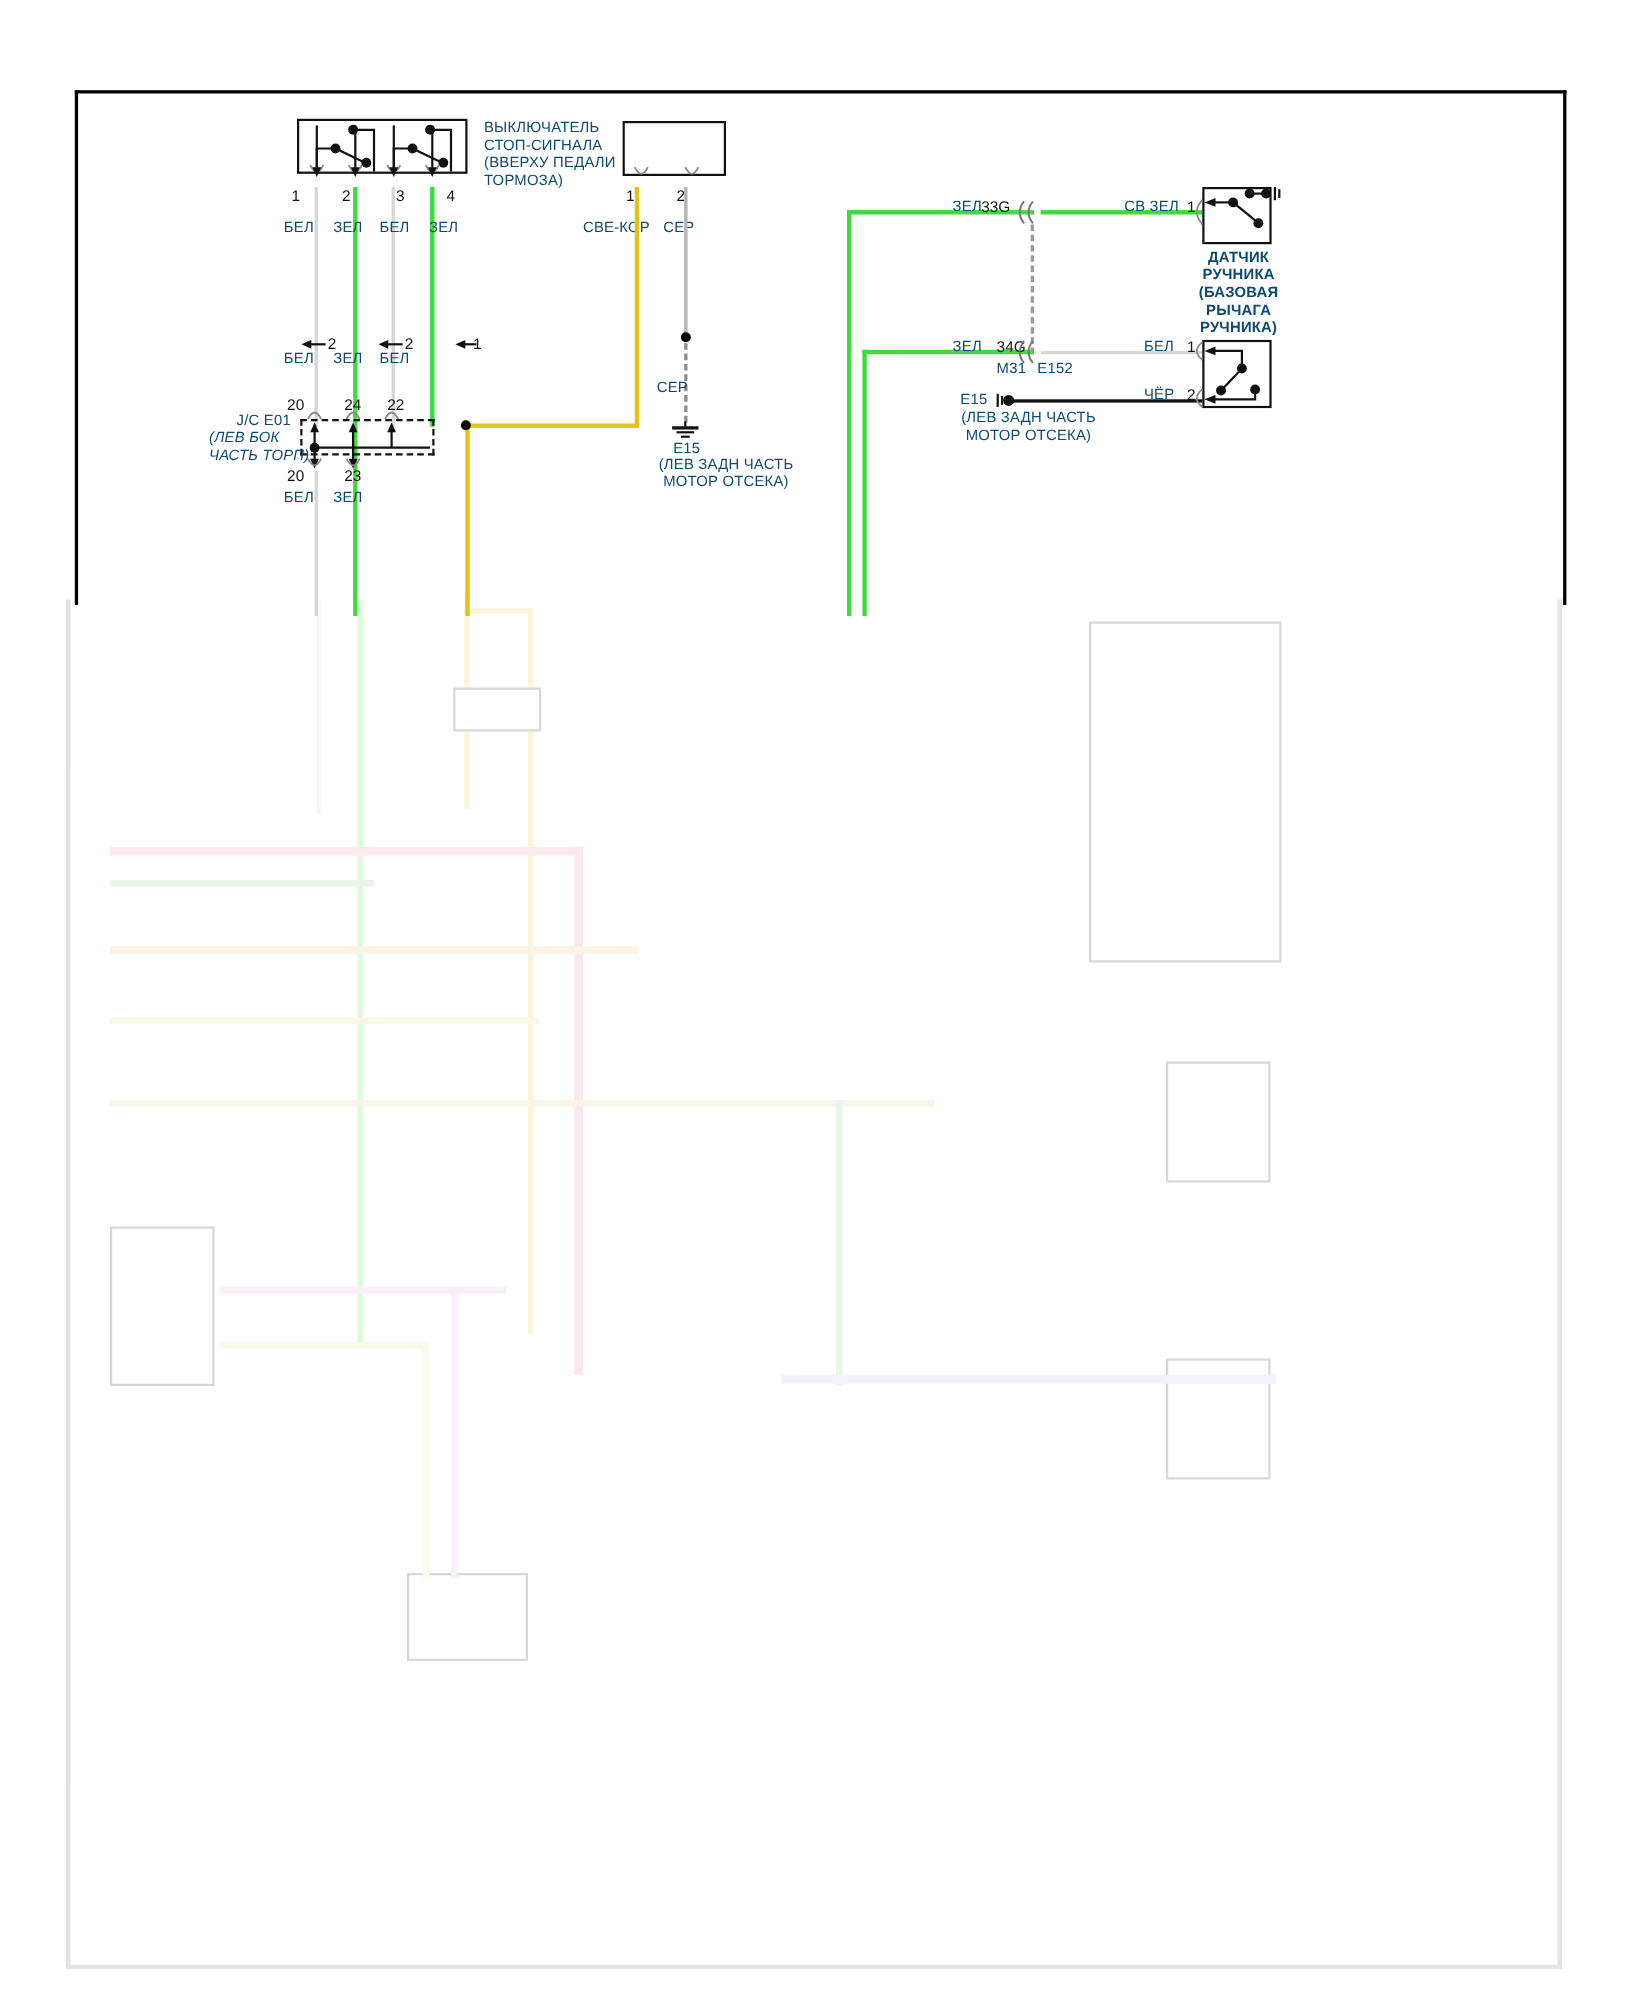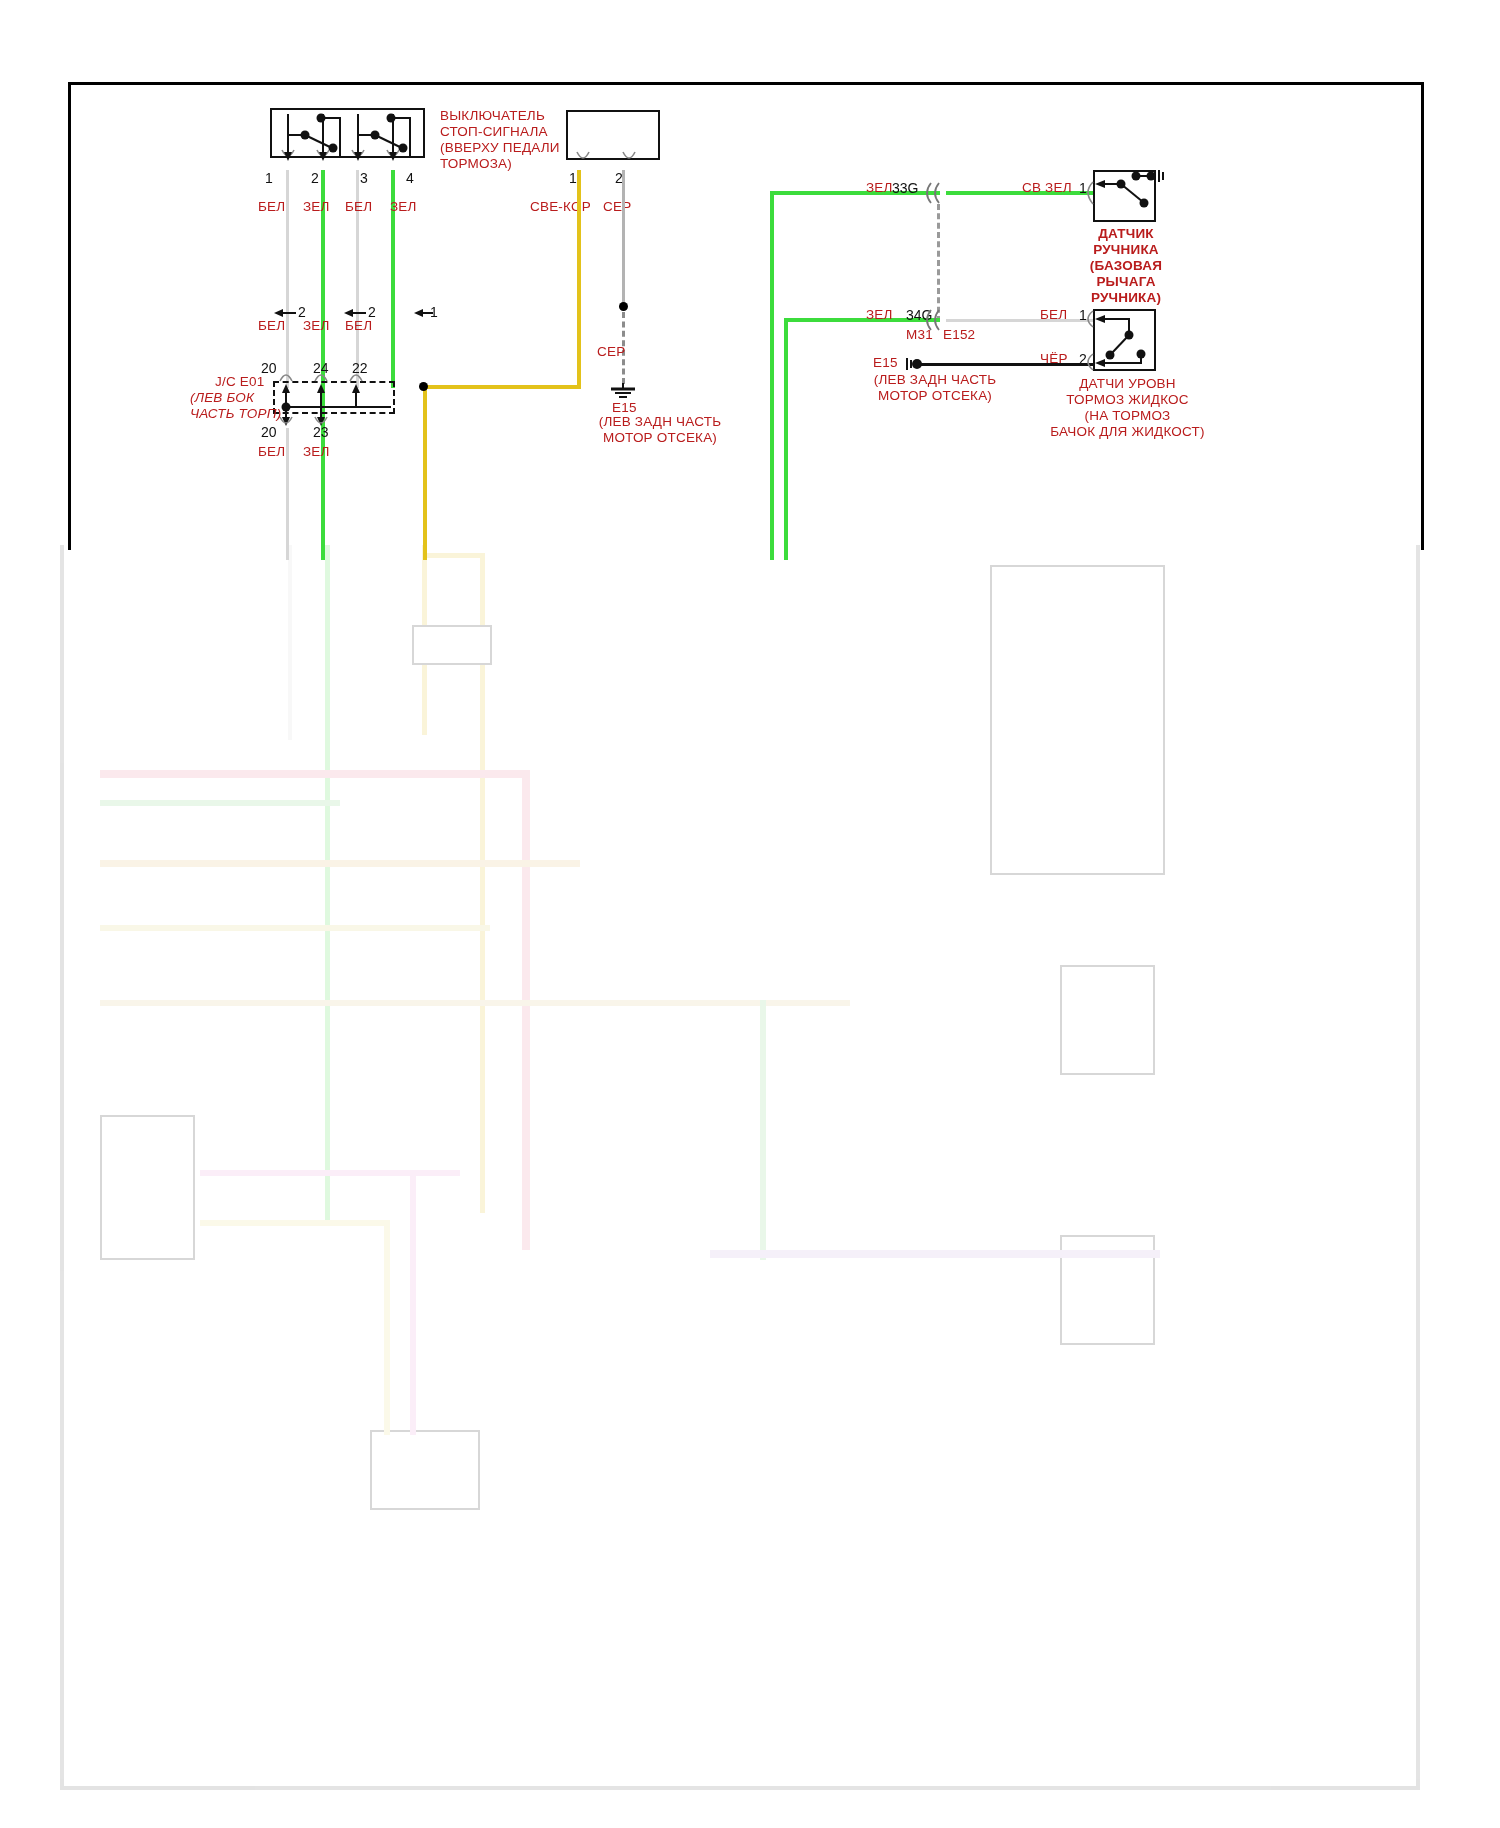--- a/index.html
+++ b/index.html
@@ -12,21 +12,21 @@
   #frame-right{position:absolute;left:1421px;top:82px;width:3px;height:468px;background:#000;}
 
   
   #faded{position:absolute;left:60px;top:545px;width:1360px;height:1245px;opacity:.16;}
   #faded .sheet-l{position:absolute;left:0;top:0;width:4px;height:100%;background:#555;}
   #faded .sheet-r{position:absolute;right:0;top:0;width:4px;height:100%;background:#555;}
   #faded .sheet-b{position:absolute;left:0;bottom:0;width:100%;height:4px;background:#555;}
 
   .w{position:absolute;}            
   .dot{position:absolute;width:9px;height:9px;border-radius:50%;background:#000;}
-  .lbl{position:absolute;font-size:13.5px;color:#b91c1c;white-space:pre;line-height:16px;letter-spacing:.2px;}
+  .lbl{position:absolute;font-size:13.5px;color:#0c4a6e;white-space:pre;line-height:16px;letter-spacing:.2px;}
   .lbl.c{text-align:center;}
   .num{position:absolute;font-size:14px;color:#111;}
   .box{position:absolute;border:2px solid #111;background:#fff;box-sizing:border-box;}
   .dash-box{position:absolute;border:2px dashed #111;background:transparent;box-sizing:border-box;}
 
   
   .c-wht{background:#d6d6d6;}
   .c-grn{background:#3cdc3c;}
   .c-gry{background:#b3b3b3;}
   .c-yel{background:#e3c21a;}
@@ -255,24 +255,20 @@
     <line x1="36" y1="26" x2="18" y2="45" stroke="#111" stroke-width="2"></line>
     <circle cx="17" cy="46" r="4.5" fill="#111"></circle>
     <polygon points="2,54 12,50 12,58" fill="#111"></polygon>
     <path d="M10,54 L48,54 L48,46" stroke="#111" stroke-width="2" fill="none"></path>
     <circle cx="48" cy="45" r="4.5" fill="#111"></circle>
   </svg>
   <svg style="left:1083px;top:309px;width:14px;height:62px;">
     <path d="M10,2 q-10,8 0,16" stroke="#888" stroke-width="1.6" fill="none"></path>
     <path d="M10,45 q-10,8 0,16" stroke="#888" stroke-width="1.6" fill="none"></path>
   </svg>
-  <div class="lbl c" style="left:1040px;top:376px;width:175px;text-align:center;">ДАТЧИ УРОВН
-ТОРМОЗ ЖИДКОС
-(НА ТОРМОЗ
-БАЧОК ДЛЯ ЖИДКОСТ)</div>
 
   <div id="faded">
     <div class="sheet-l"></div>
     <div class="sheet-r"></div>
     <div class="sheet-b"></div>
 
     <div class="w c-grn" style="left:265px;top:0;width:5px;height:680px;"></div>
     <div class="w c-yel" style="left:362px;top:0;width:5px;height:190px;"></div>
     <div class="w c-yel" style="left:420px;top:8px;width:5px;height:660px;"></div>
     <div class="w c-yel" style="left:362px;top:8px;width:62px;height:5px;"></div>

